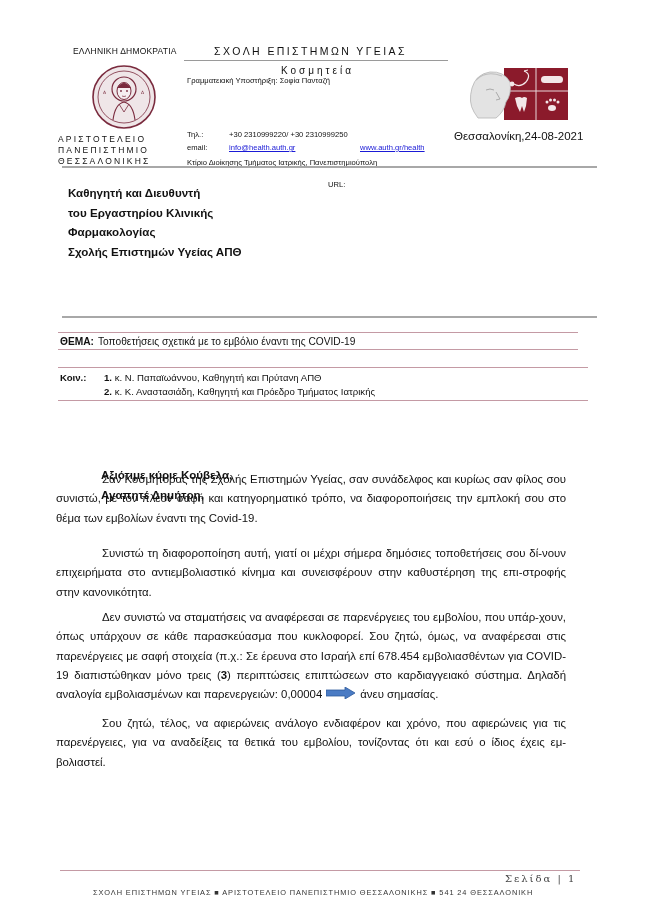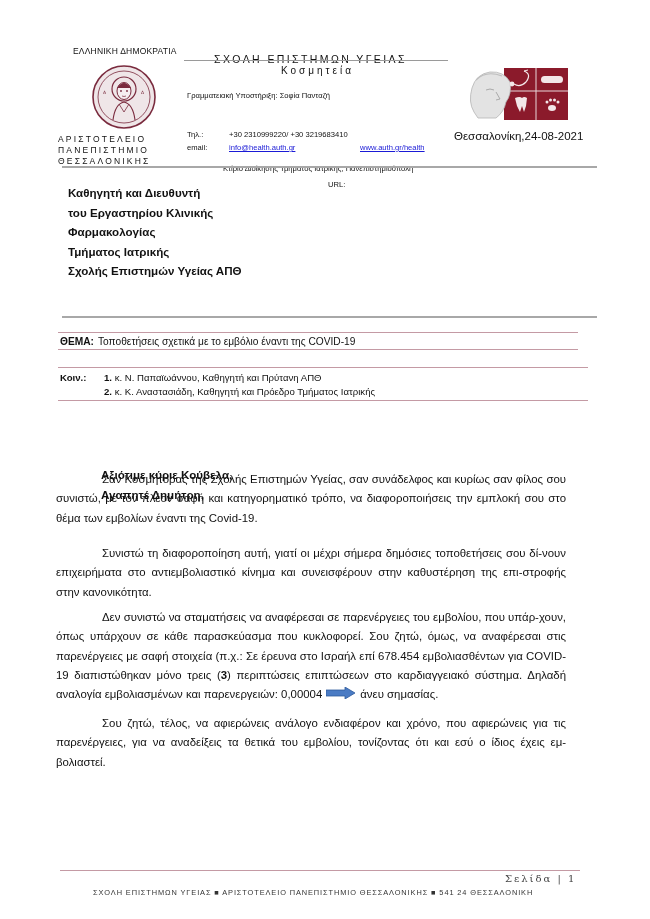--- a/index.html
+++ b/index.html
@@ -1,21 +1,21 @@
 <!DOCTYPE html>
 <html><head>
 <meta charset="utf-8">
 <style>
   html, body { margin:0; padding:0; background:#ffffff; }
   body { width:650px; height:919px; position:relative; overflow:hidden;
          font-family:"Liberation Sans", "DejaVu Sans", sans-serif; color:#111; }
   .abs { position:absolute; }
   .rep { font-size:8.5px; letter-spacing:0.2px; color:#111; }
   .uni { font-size:8.5px; letter-spacing:2.2px; line-height:11px; color:#111; }
-  .school { font-size:10.5px; letter-spacing:2.4px;margin-top:8px; }
+  .school { font-size:10.5px; letter-spacing:2.4px; }
   .deanery { font-size:10px; letter-spacing:3px; }
   .small { font-size:7.6px; color:#111; }
   .link { color:#1a1ad6; text-decoration:underline; }
   .hr-grey { position:absolute; height:2px; background:#a8a8a8; }
   .hr-red { position:absolute; height:1px; background:#c49aa4; }
   .date { font-size:11.5px; }
   .recip { font-size:11.6px; font-weight:bold; line-height:19.6px; }
   .subj { font-size:10.2px; }
   .kv { font-size:9.6px; line-height:14px; }
   .salute { font-size:11.6px; font-weight:bold; line-height:20px; }
@@ -50,31 +50,31 @@
 <div class="abs uni" style="left:58px; top:134px; width:130px;">
   <div>ΑΡΙΣΤΟΤΕΛΕΙΟ</div>
   <div>ΠΑΝΕΠΙΣΤΗΜΙΟ</div>
   <div>ΘΕΣΣΑΛΟΝΙΚΗΣ</div>
 </div>
 
 <div class="abs school" style="left:214px; top:45px;">ΣΧΟΛΗ ΕΠΙΣΤΗΜΩΝ ΥΓΕΙΑΣ</div>
 <div class="hr-grey" style="left:184px; top:60px; width:264px; height:1px; background:#9a9a9a;"></div>
 <div class="abs deanery" style="left:281px; top:65px;">Κοσμητεία</div>
 
-<div class="abs small" style="left:187px; top:91px;">Γραμματειακή Υποστήριξη: Σοφία Πανταζή</div>
+<div class="abs small" style="left:187px; top:76px;">Γραμματειακή Υποστήριξη: Σοφία Πανταζή</div>
 
 <div class="abs small" style="left:187px; top:130px;">Τηλ.:</div>
-<div class="abs small" style="left:229px; top:130px;">+30 2310999220/ +30 3219683410</div>
+<div class="abs small" style="left:229px; top:130px;">+30 2310999220/ +30 2310999250</div>
 
 <div class="abs small" style="left:187px; top:143px;">email:</div>
 <a class="abs small link" style="left:229px; top:143px;">info@health.auth.gr</a>
 <div class="abs small" style="left:328px; top:142px;margin-top:38px;">URL:</div>
 <a class="abs small link" style="left:360px; top:143px;">www.auth.gr/health</a>
 
-<div class="abs small" style="left:187px; top:164px;margin-left:36px;">Κτίριο  Διοίκησης Τμήματος Ιατρικής, Πανεπιστημιούπολη</div>
+<div class="abs small" style="left:187px; top:158px;">Κτίριο  Διοίκησης Τμήματος Ιατρικής, Πανεπιστημιούπολη</div>
 
 <div class="abs" style="left:466px; top:68px; width:102px; height:52px;">
   <svg width="102" height="52" viewBox="0 0 102 52">
     <rect x="38" y="0" width="64" height="52" fill="#8b1a2b"></rect>
     <line x1="70" y1="0" x2="70" y2="52" stroke="#e9d6da" stroke-width="1"></line>
     <line x1="38" y1="23" x2="102" y2="23" stroke="#e9d6da" stroke-width="1"></line>
 
     <path d="M8 44 Q2 34 6 20 Q10 6 24 4 Q38 3 44 14 Q46 26 40 34 Q38 44 30 50 L12 50 Z" fill="#e3e3e3" stroke="#b5b5b5" stroke-width="0.8"></path>
     <path d="M10 12 Q20 2 36 8" fill="none" stroke="#bdbdbd" stroke-width="1.2"></path>
     <path d="M20 22 Q24 20 28 22" fill="none" stroke="#9a9a9a" stroke-width="0.8"></path>
@@ -105,21 +105,20 @@
 </div>
 
 <div class="abs date" style="left:454px; top:130px;">Θεσσαλονίκη,24-08-2021</div>
 
 <div class="hr-grey" style="left:62px; top:166px; width:535px;"></div>
 
 <div class="abs recip" style="left:68px; top:183px;">
   <div>Καθηγητή και Διευθυντή</div>
   <div>του Εργαστηρίου Κλινικής</div>
   <div>Φαρμακολογίας</div>
-  <div>Τμήματος Ιατρικής</div>
   <div>Σχολής Επιστημών Υγείας ΑΠΘ</div>
 </div>
 <div class="hr-grey" style="left:62px; top:316px; width:535px;"></div>
 
 <div class="hr-red" style="left:58px; top:332px; width:520px;"></div>
 <div class="abs subj" style="left:60px; top:336px; font-weight:bold;">ΘΕΜΑ:</div>
 <div class="abs subj" style="left:98px; top:336px;">Τοποθετήσεις σχετικά με το εμβόλιο έναντι της COVID-19</div>
 <div class="hr-red" style="left:58px; top:349px; width:520px;"></div>
 
 <div class="hr-red" style="left:58px; top:367px; width:530px;"></div>

